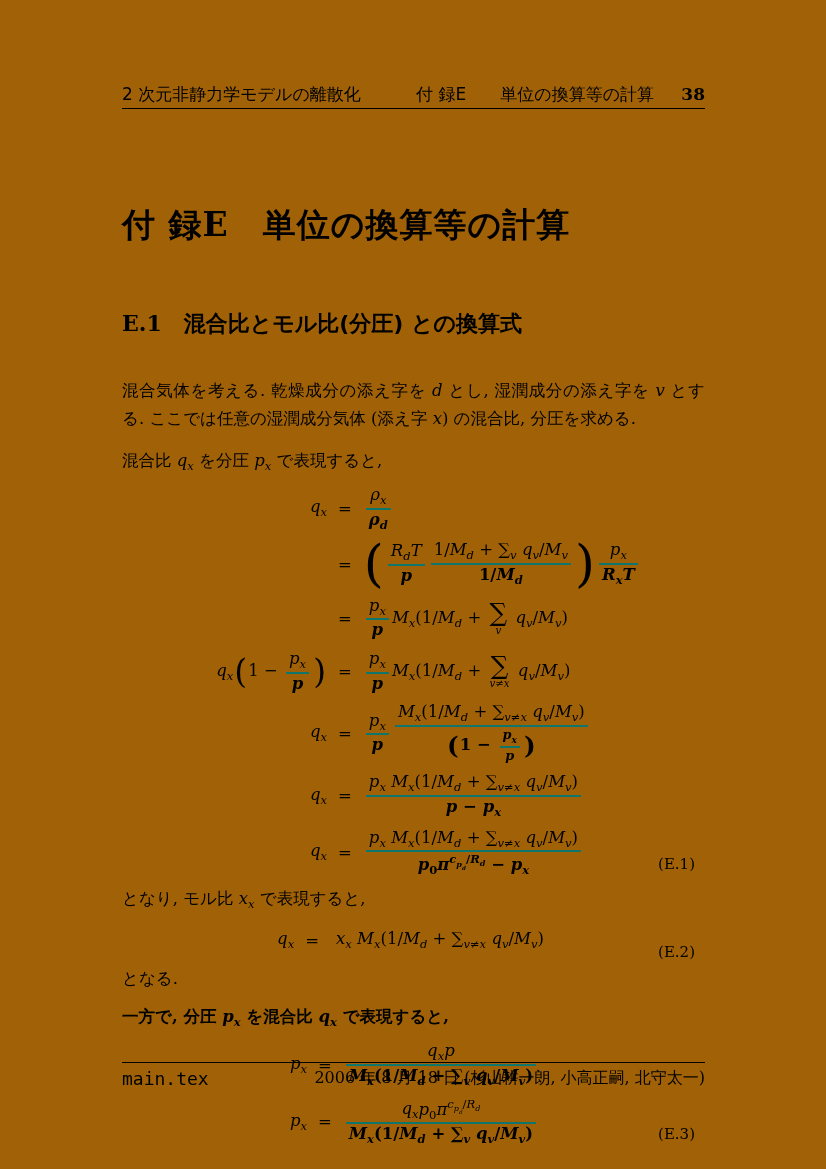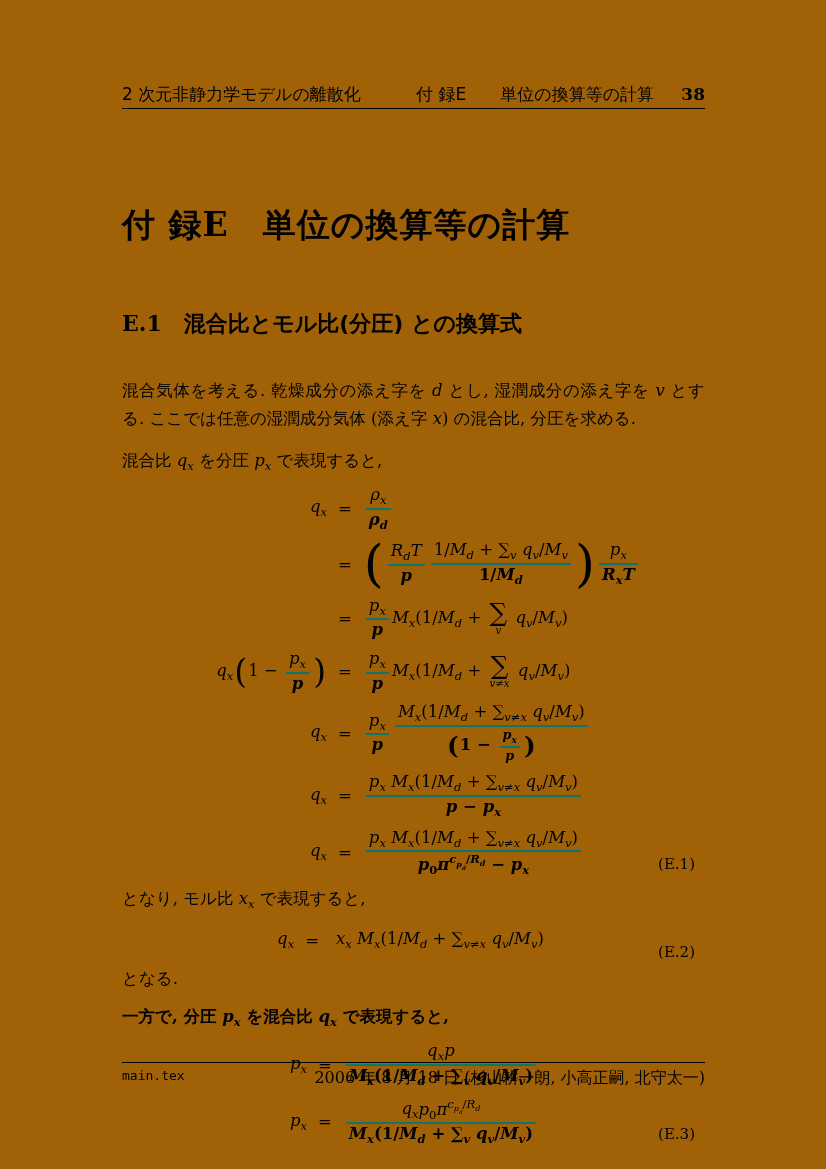--- a/index.html
+++ b/index.html
@@ -17,21 +17,21 @@
   .pagehead .hleft  { font-family:"DejaVu Sans","Liberation Sans",sans-serif; }
   .pagehead .hcenter{ font-family:"DejaVu Sans","Liberation Sans",sans-serif; margin-left:auto; margin-right:auto; padding-left:40px; }
   .pagehead .hpage  { font-weight:bold; margin-left:12px; }
   .headrule { position:absolute; left:122px; right:121px; top:108px; height:1px; background:#000; }
   
   .footrule { position:absolute; left:122px; right:121px; top:1062px; height:1px; background:#000; }
   .pagefoot {
     position:absolute; left:122px; right:121px; top:1068px;
     display:flex; justify-content:space-between; font-size:16px;
   }
-  .pagefoot .fleft { font-family:"DejaVu Sans Mono","Liberation Mono",monospace; font-size:13px;text-align:center; }
+  .pagefoot .fleft { font-family:"DejaVu Sans Mono","Liberation Mono",monospace; font-size:18px;text-align:center; }
   
   .content { position:absolute; left:122px; right:121px; top:196px; }
   h1.chapter {
     margin:8px 0 0; font-size:33px; line-height:1.25; font-weight:bold;
     font-family:"DejaVu Sans","Liberation Sans",sans-serif; letter-spacing:1px;
   }
   h1.chapter .chletter { font-family:"DejaVu Serif","Liberation Serif",serif; }
   h1.chapter .chgap { display:inline-block; width:34px; }
   h2.section {
     margin:64px 0 0; font-size:22px; line-height:1.3; font-weight:bold;

